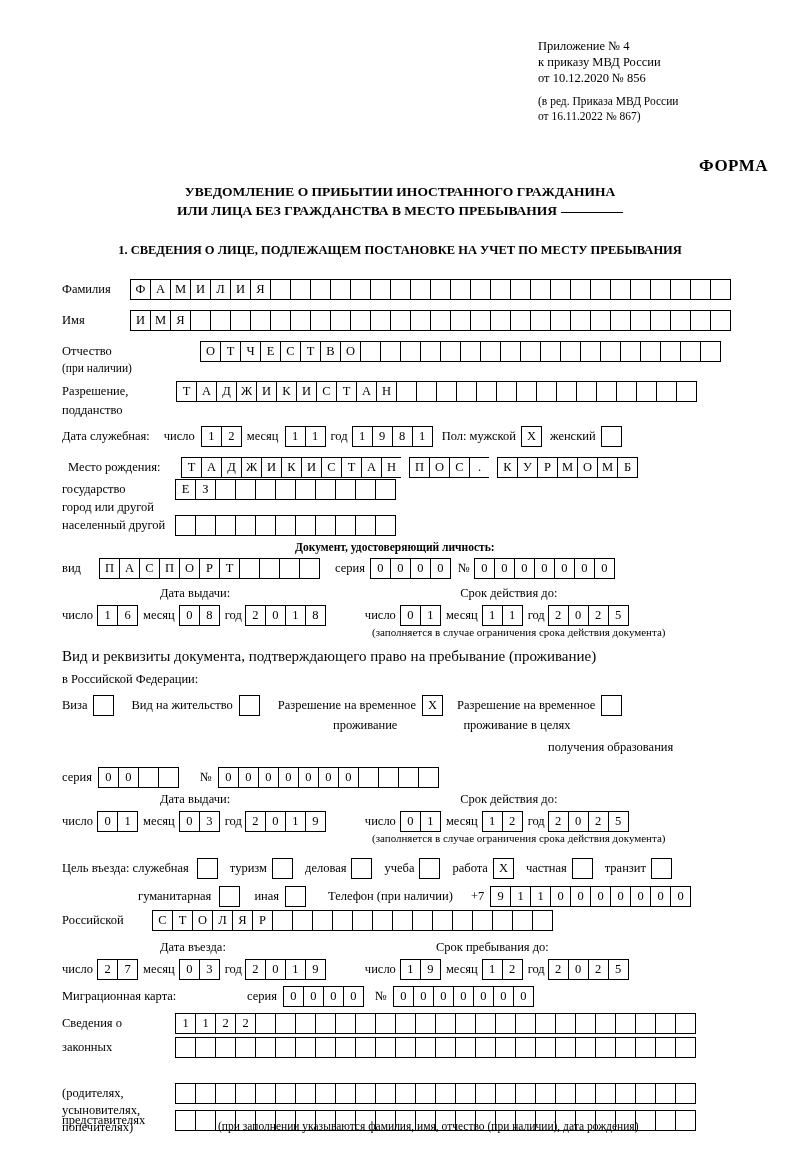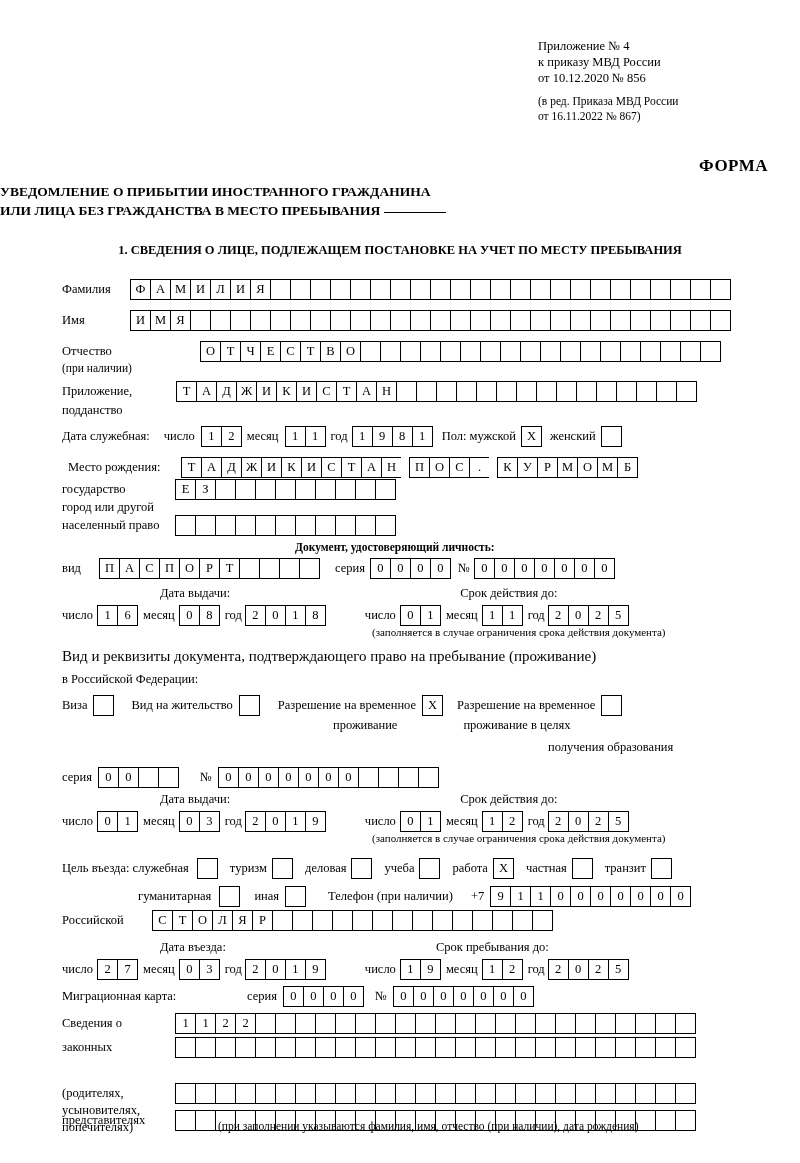--- a/index.html
+++ b/index.html
@@ -18,21 +18,21 @@
   }
   .hdr .smaller{font-size:11.5px;line-height:15px;margin-top:8px;}
 
   .forma{
     position:absolute;top:156px;right:32px;
     font-size:17px;font-weight:bold;letter-spacing:.5px;
   }
 
   .title{
     position:absolute;top:182px;left:0;width:800px;
-    text-align:left;font-size:13.5px;font-weight:bold;line-height:19px;
+    text-align:center;font-size:13.5px;font-weight:bold;line-height:19px;
   }
   .title .rule{display:inline-block;width:62px;border-bottom:1px solid #000;vertical-align:2px;margin-left:4px;}
 
   .section1{
     position:absolute;top:243px;left:0;width:800px;
     text-align:center;font-size:12.5px;font-weight:bold;
   }
 
   .row{position:absolute;display:flex;align-items:center;}
   .lbl{font-size:12.5px;white-space:nowrap;}
@@ -177,21 +177,21 @@
           <span class="cell"></span>
           <span class="cell"></span>
           <span class="cell"></span>
           <span class="cell"></span>
         </span>
       </div>
       <div class="row" style="top:362px;left:62px">
         <span class="lbl small">(при наличии)</span>
       </div>
       <div class="row" style="top:381px;left:62px">
-        <span class="lbl" style="width:114px;display:inline-block">Приложение,</span>
+        <span class="lbl" style="width:114px;display:inline-block">Разрешение,</span>
         <span class="cells">
           <span class="cell">Т</span>
           <span class="cell">А</span>
           <span class="cell">Д</span>
           <span class="cell">Ж</span>
           <span class="cell">И</span>
           <span class="cell">К</span>
           <span class="cell">И</span>
           <span class="cell">С</span>
           <span class="cell">Т</span>
@@ -297,21 +297,21 @@
           <span class="cell"></span>
           <span class="cell"></span>
           <span class="cell"></span>
           <span class="cell"></span>
         </span>
       </div>
       <div class="row" style="top:500px;left:62px">
         <span class="lbl" style="width:113px;display:inline-block">город или другой</span>
       </div>
       <div class="row" style="top:515px;left:62px">
-        <span class="lbl" style="width:113px;display:inline-block">населенный право</span>
+        <span class="lbl" style="width:113px;display:inline-block">населенный другой</span>
         <span class="cells">
           <span class="cell"></span>
           <span class="cell"></span>
           <span class="cell"></span>
           <span class="cell"></span>
           <span class="cell"></span>
           <span class="cell"></span>
           <span class="cell"></span>
           <span class="cell"></span>
           <span class="cell"></span>

